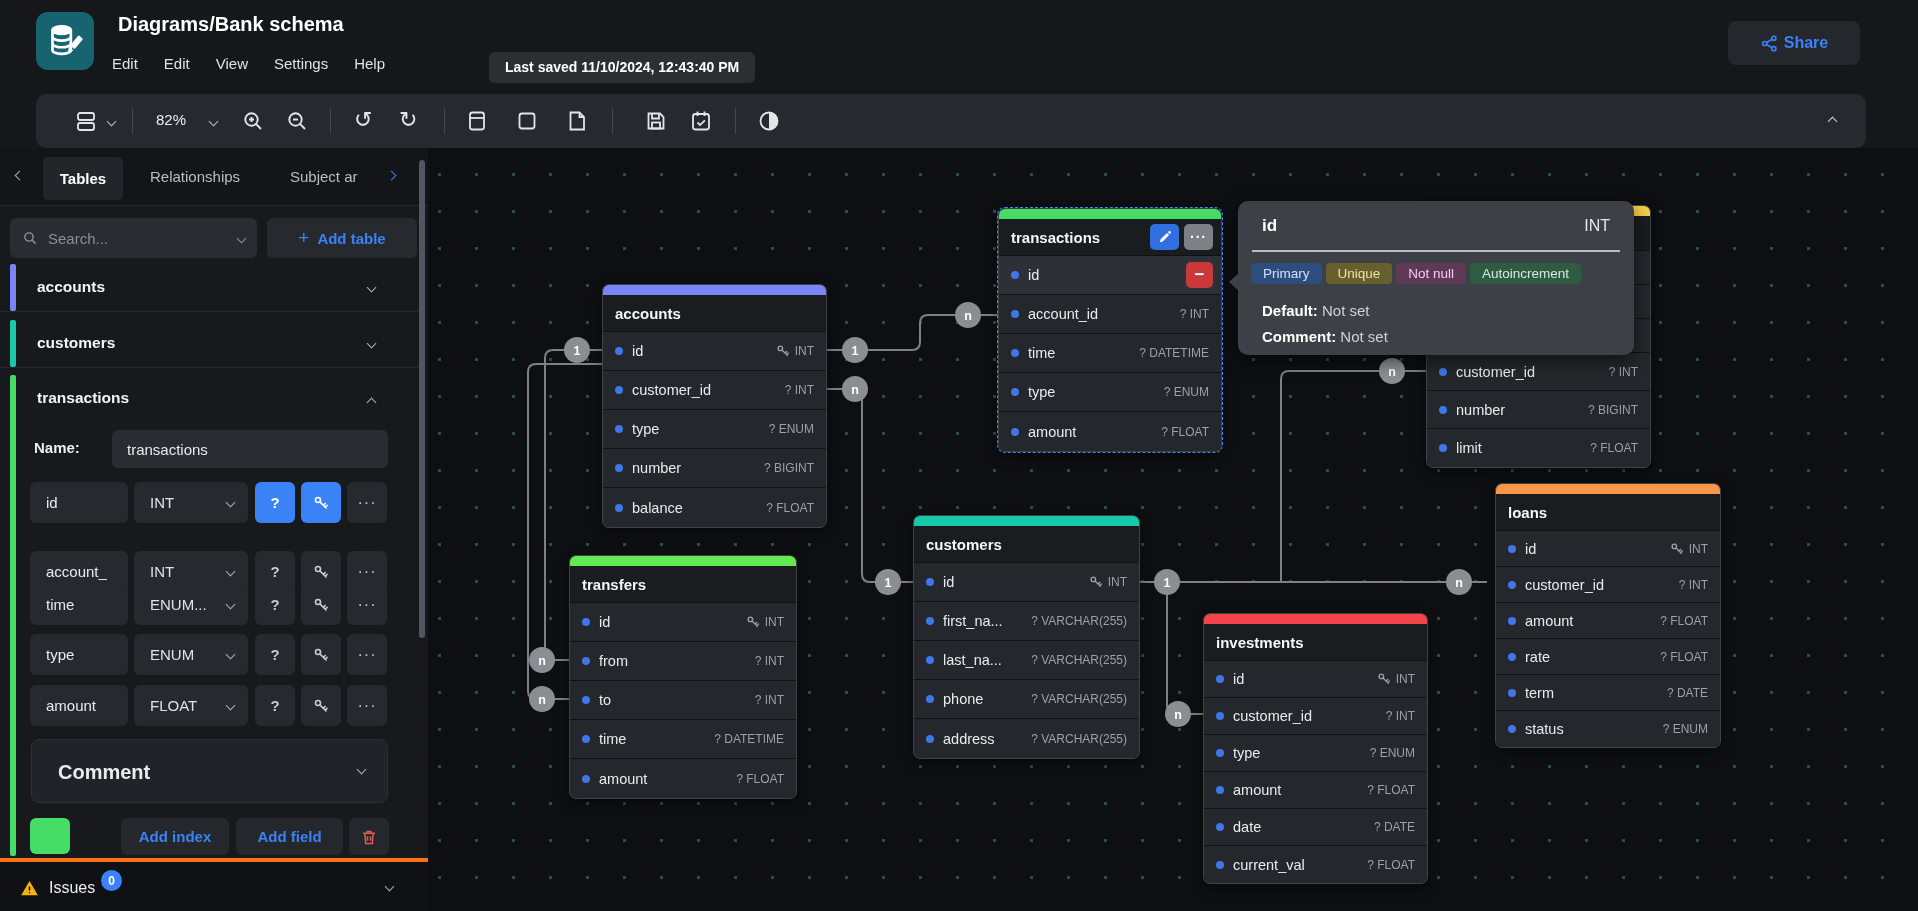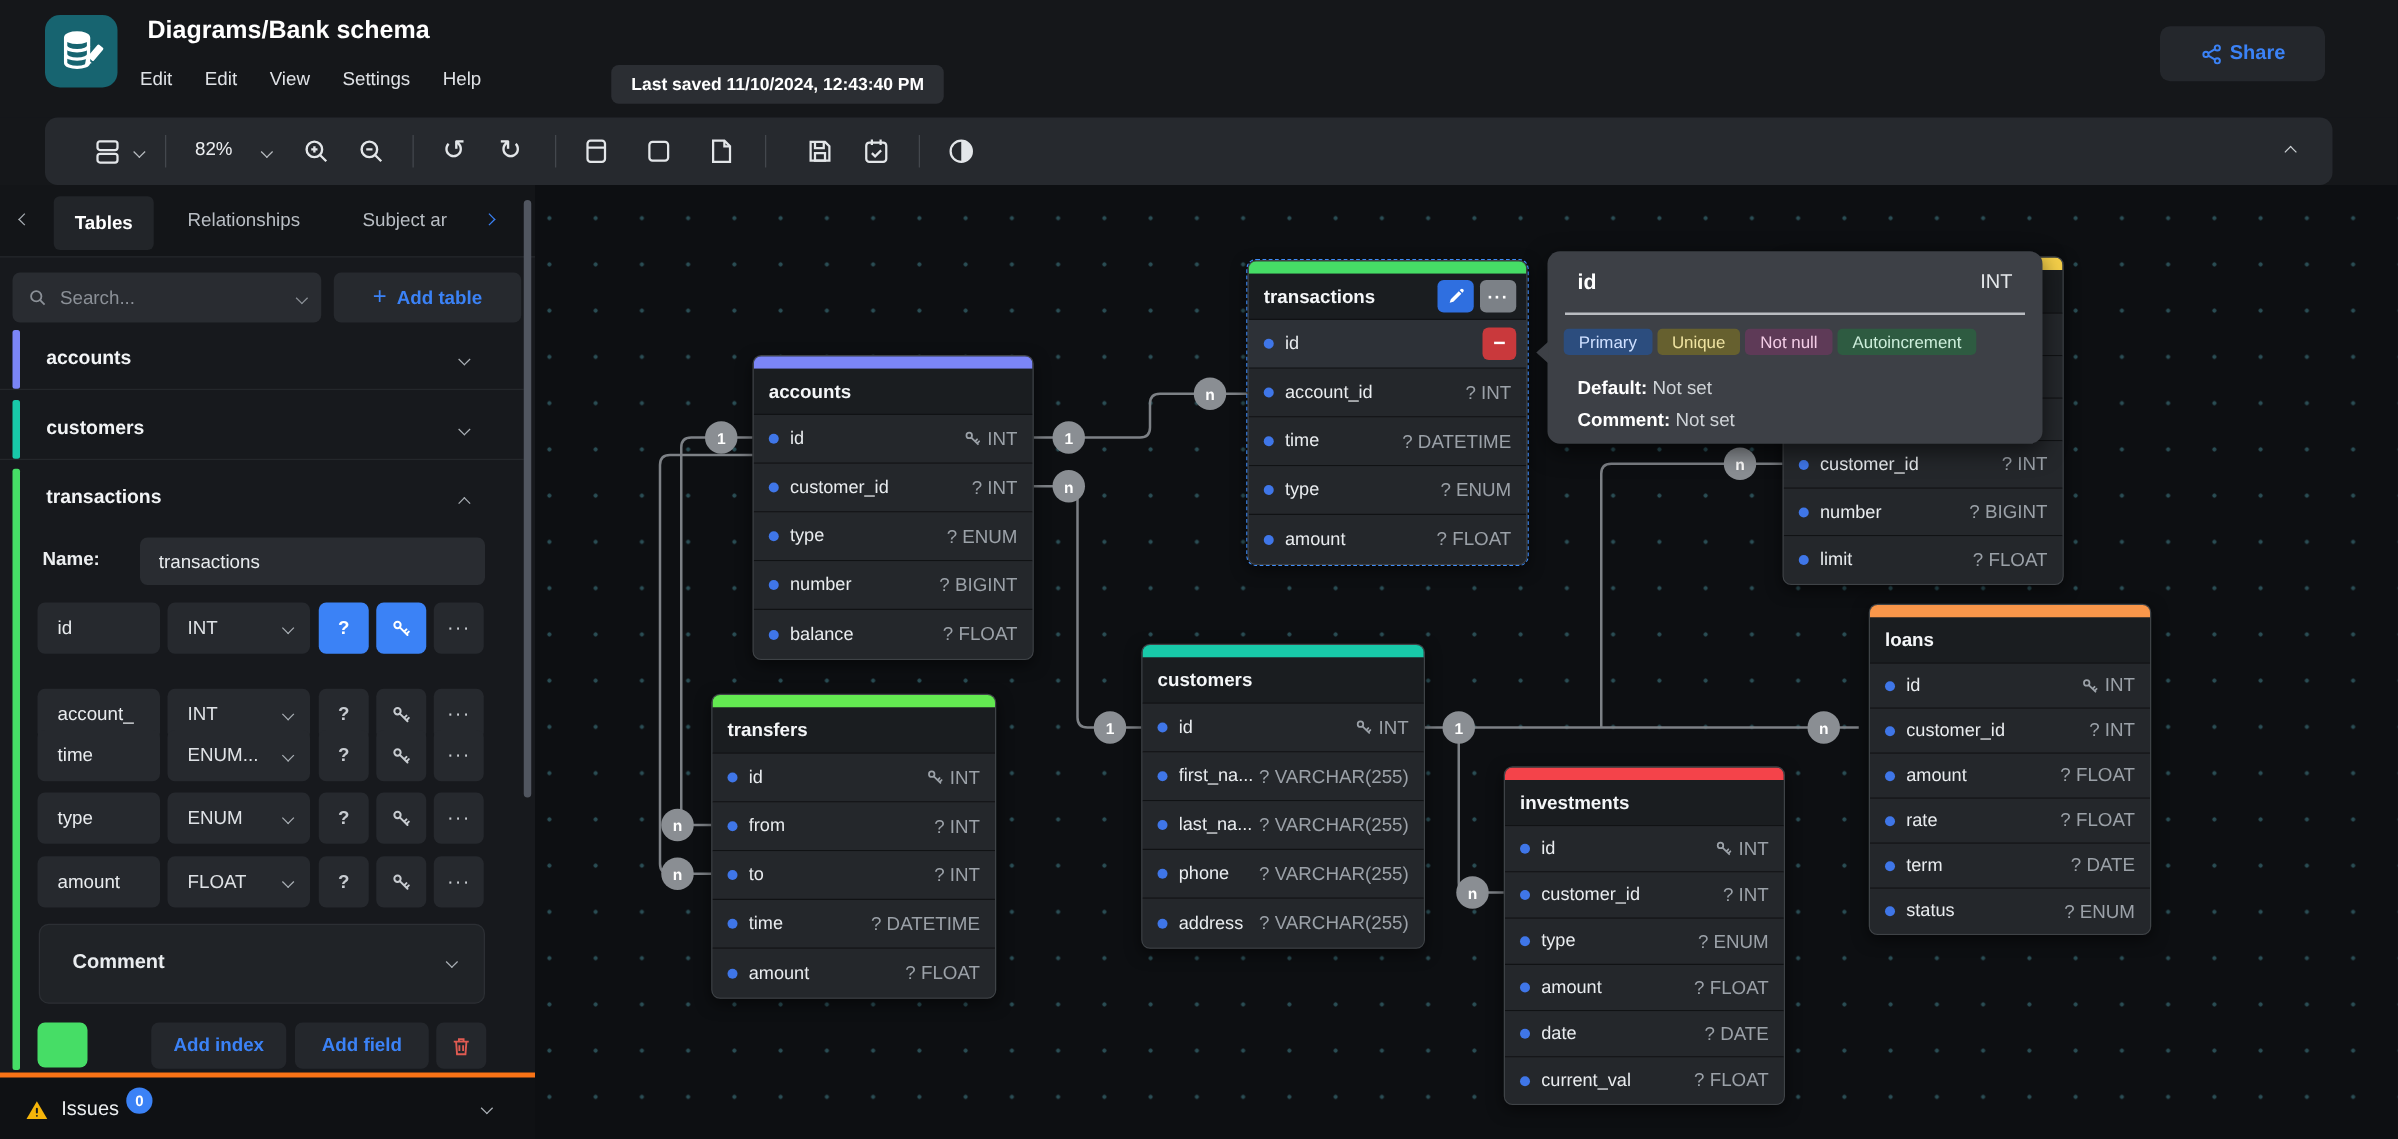--- a/index.html
+++ b/index.html
@@ -56,21 +56,21 @@
             box-shadow:0 4px 12px rgba(0,0,0,.5); }
   .cbar { height:10px; }
   .ctitle { height:37px; background:#1a1d20; display:flex; align-items:center;
             padding:0 12px; font-size:15px; font-weight:700; color:#f4f6f8;
             border-bottom:1px solid #101214; position:relative; }
   .crow { display:flex; align-items:center; padding:0 12px; background:#24272b;
           border-bottom:1px solid #101214; position:relative; }
   .crow:last-child { border-bottom:none; }
   .fdot { width:8px; height:8px; border-radius:50%; background:#3f76e8; margin-right:9px; flex:none; }
   .fname { font-size:14.5px; font-weight:500; color:#e9ecef; white-space:nowrap; }
-  .ftype { margin-left:auto; font-size:15px; color:#9ba1a8; display:flex;
+  .ftype { margin-left:auto; font-size:12px; color:#9ba1a8; display:flex;
            align-items:center; gap:5px; white-space:nowrap; }
   .keyicon { width:14px; height:14px; color:#9ba1a8; }
 
   .ct-accounts    { left:602px;  top:136px; width:225px; }
   .ct-transfers   { left:569px;  top:407px; width:228px; }
   .ct-transactions{ left:998px;  top:60px;  width:224px;
                     outline:1.5px dashed #3f8cf8; }
   .ct-customers   { left:913px;  top:367px; width:227px; }
   .ct-investments { left:1203px; top:465px; width:225px; }
   .ct-loans       { left:1495px; top:335px; width:226px; }
@@ -163,21 +163,21 @@
           display:flex; align-items:center; justify-content:center; color:#c8ccd1;
           font-size:15px; font-weight:700; }
   .sbtn.q { left:255px; } .sbtn.k { left:301px; } .sbtn.m { left:347px; font-weight:400; font-size:16px; letter-spacing:1px;}
   .sbtn.active { background:#3b82f6; color:#fff; }
   .sbtn .keyicon { width:16px; height:16px; color:inherit; }
   #frow-0 { top:334px; } #frow-1 { top:403px; } #frow-2 { top:436px; }
   #frow-3 { top:486px; } #frow-4 { top:537px; }
 
   #comment-box { position:absolute; left:31px; top:591px; width:357px; height:64px;
                  background:#202327; border:1px solid #2c2f34; border-radius:8px; }
-  #comment-box .lbl { position:absolute; left:26px; top:21px; font-size:16px; font-weight:700; color:#e9ecef; }
+  #comment-box .lbl { position:absolute; left:26px; top:21px; font-size:20px; font-weight:700; color:#e9ecef; }
   #comment-box .chev { position:absolute; right:22px; top:26px; color:#aab0b6; }
 
   #swatch { position:absolute; left:30px; top:670px; width:40px; height:36px; border-radius:6px; }
   .act-btn { position:absolute; top:670px; height:37px; background:#24272c; border-radius:6px;
              display:flex; align-items:center; justify-content:center; color:#3b82f6;
              font-size:15px; font-weight:700; }
   #add-index-btn { left:121px; width:108px; }
   #add-field-btn { left:236px; width:107px; }
   #trash-btn { position:absolute; left:349px; top:670px; width:40px; height:37px;
                background:#24272c; border-radius:6px; display:flex; align-items:center;

